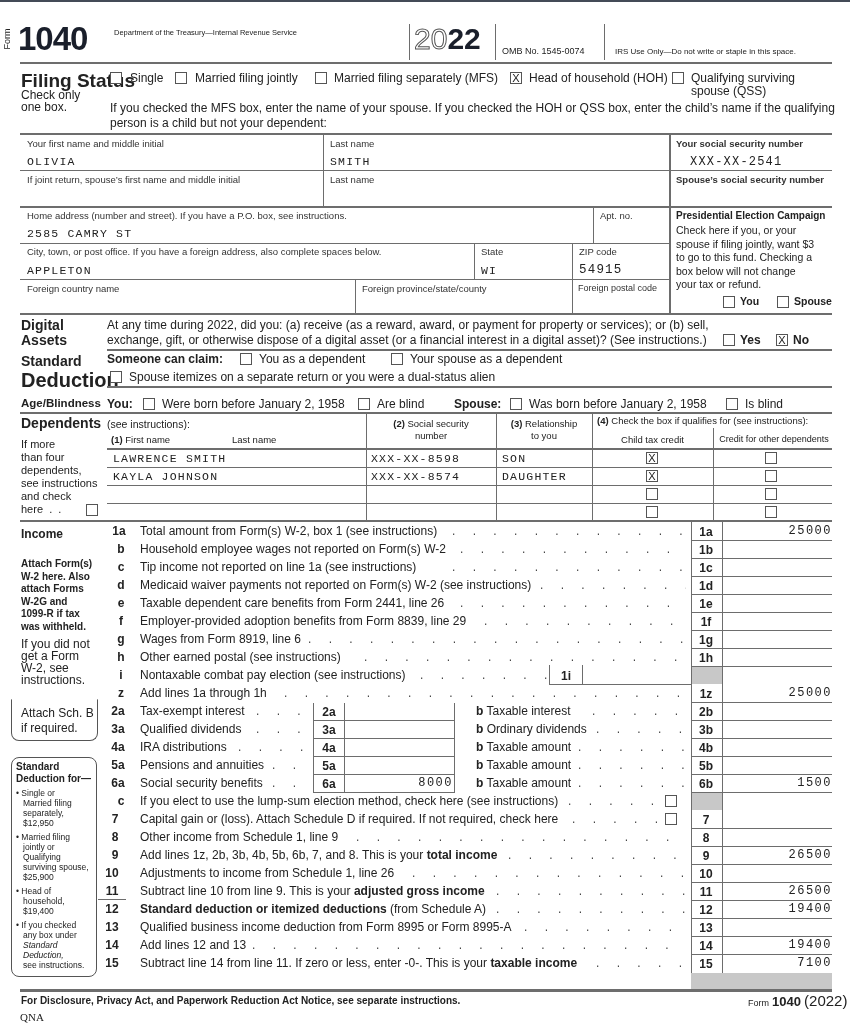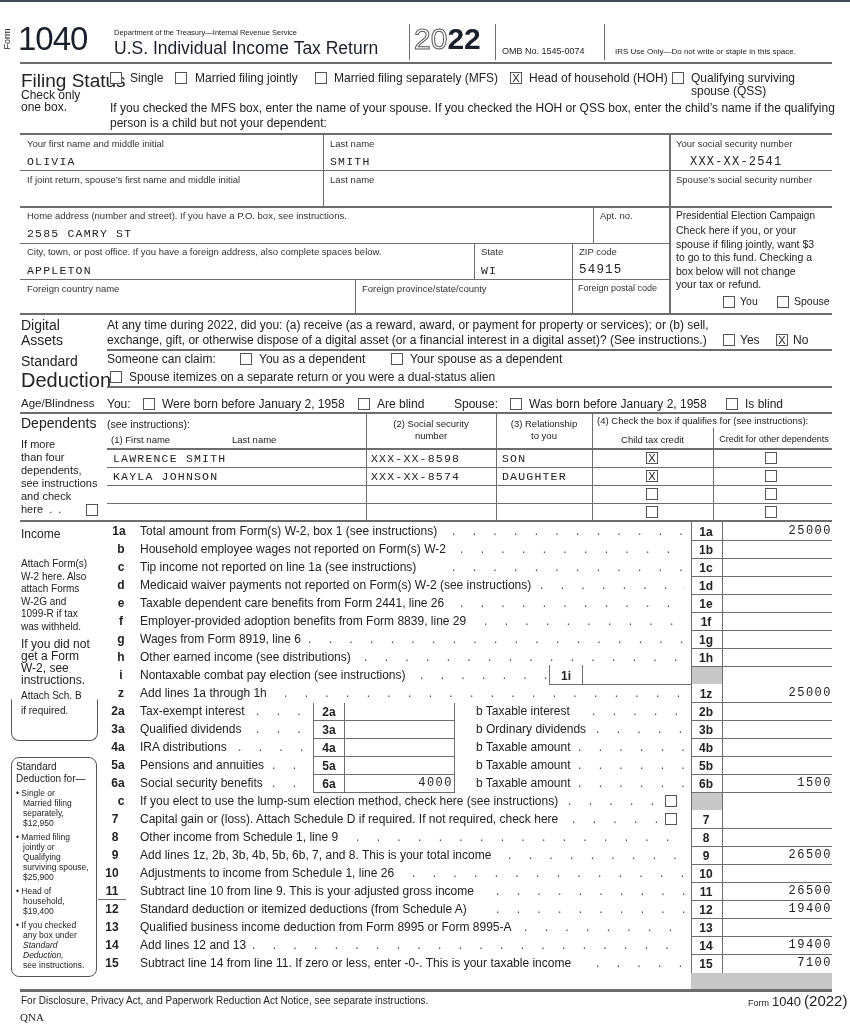--- a/index.html
+++ b/index.html
@@ -8,38 +8,37 @@
 .topbar{position:absolute;left:0;top:0;width:850px;height:2px;background:#444b57}
 .abs{position:absolute}
 .mono{font-family:"Liberation Mono",monospace;font-size:11.5px;letter-spacing:1.2px;color:#222}
 .hl{position:absolute;height:2px;background:#6d6d6d}
 .hl1{position:absolute;height:1px;background:#6d6d6d}
 .vl{position:absolute;width:1px;background:#6d6d6d}
 .cb{position:absolute;width:12px;height:12px;border:1px solid #555;background:#fff;font-size:11px;line-height:10px;text-align:center;font-family:"Liberation Sans",sans-serif;color:#222}
 .cb.x::after{content:"X";font-size:11px}
 .lbl{position:absolute;font-size:9.5px;color:#333;white-space:nowrap}
 .t12{font-size:12px;white-space:nowrap;position:absolute;color:#222}
-.b{font-weight:normal}
+.b{font-weight:bold}
 .linenum{position:absolute;font-weight:bold;font-size:12px;text-align:center;width:28px}
 .dots{position:absolute;font-size:12px;color:#444;letter-spacing:7px;white-space:nowrap;overflow:hidden}
 .amt{position:absolute;font-family:"Liberation Mono",monospace;font-size:12px;letter-spacing:1.5px;text-align:right;color:#222}
 .gray{position:absolute;background:#c8c8c8}
 .sidebox{position:absolute;border:1px solid #555;border-radius:8px}
 .small{font-size:9px;line-height:10.5px}
 </style>
 </head>
 <body>
 
 <div class="topbar"></div>
 
 <div class="abs" style="left:0;top:22px;width:850px;height:40px">
   <div class="abs" style="left:2px;top:2px;transform:rotate(-90deg);transform-origin:left top;top:32px;font-size:9px;width:30px;text-align:center">Form</div>
   <div class="abs b" style="left:18px;top:-2px;font-size:33px;letter-spacing:-1px;color:#1a1f2b">1040</div>
   <div class="abs" style="left:114px;top:6px;font-size:7.5px;white-space:nowrap">Department of the Treasury—Internal Revenue Service</div>
-  <div class="abs b" style="left:114px;top:16px;font-size:17.5px;white-space:nowrap;color:#1a1f2b">U.S. Individual Income Tax Return</div>
   <div class="vl" style="left:409px;top:2px;height:36px"></div>
   <div class="abs" style="left:414px;top:0;font-size:30px;white-space:nowrap">
     <span style="color:#fff;-webkit-text-stroke:1px #555;font-weight:normal">20</span><span style="font-weight:bold;color:#1a1f2b">22</span>
   </div>
   <div class="vl" style="left:495px;top:2px;height:36px"></div>
   <div class="abs" style="left:502px;top:24px;font-size:9px;white-space:nowrap">OMB No. 1545-0074</div>
   <div class="vl" style="left:604px;top:2px;height:36px"></div>
   <div class="abs" style="left:615px;top:25px;font-size:8px;white-space:nowrap">IRS Use Only—Do not write or staple in this space.</div>
 </div>
 <div class="hl" style="left:20px;top:62px;width:812px"></div>
@@ -267,21 +266,21 @@
 <div class="hl1" style="left:691px;top:630px;width:141px"></div>
 
 <div class="linenum" style="left:107px;top:632px">g</div>
 <div class="t12" style="left:140px;top:632px">Wages from Form 8919, line 6</div>
 <div class="dots" style="left:308px;top:632px;width:378px">. . . . . . . . . . . . . . . . . . . . . . . .</div>
 <div class="linenum" style="left:692px;top:633px">1g</div>
 <div class="amt" style="left:724px;top:632px;width:108px;height:16px"></div>
 <div class="hl1" style="left:691px;top:648px;width:141px"></div>
 
 <div class="linenum" style="left:107px;top:650px">h</div>
-<div class="t12" style="left:140px;top:650px">Other earned income (see distributions)</div>
+<div class="t12" style="left:140px;top:650px">Other earned postal (see instructions)</div>
 <div class="dots" style="left:364px;top:650px;width:322px">. . . . . . . . . . . . . . . . . . . . .</div>
 <div class="linenum" style="left:692px;top:651px">1h</div>
 <div class="amt" style="left:724px;top:650px;width:108px;height:16px"></div>
 <div class="hl1" style="left:691px;top:666px;width:141px"></div>
 
 <div class="linenum" style="left:107px;top:668px">i</div>
 <div class="t12" style="left:140px;top:668px">Nontaxable combat pay election (see instructions)</div>
 <div class="dots" style="left:420px;top:668px;width:128px">. . . . . . . .</div>
 <div class="vl" style="left:549px;top:665px;height:20px"></div>
 <div class="linenum" style="left:552px;top:669px">1i</div>
@@ -291,21 +290,21 @@
 <div class="gray" style="left:692px;top:667px;width:30px;height:17px"></div>
 
 <div class="linenum" style="left:107px;top:686px">z</div>
 <div class="t12" style="left:140px;top:686px">Add lines 1a through 1h</div>
 <div class="dots" style="left:284px;top:686px;width:402px">. . . . . . . . . . . . . . . . . . . . . . . . .</div>
 <div class="linenum" style="left:692px;top:687px">1z</div>
 <div class="amt" style="left:724px;top:686px;width:108px">25000</div>
 <div class="hl1" style="left:691px;top:702px;width:141px"></div>
 
 <div class="sidebox" style="left:11px;top:699px;width:87px;height:42px;border-top-color:transparent;border-radius:0 0 8px 8px;border-left:1px solid #555"></div>
-<div class="abs" style="left:21px;top:688px;font-size:10px;line-height:15px">
+<div class="abs" style="left:21px;top:706px;font-size:12px;line-height:15px">
   <div>Attach Sch. B</div>
     <div>if required.</div>
 </div>
 
 <div class="vl" style="left:313px;top:703px;height:90px"></div>
 <div class="vl" style="left:344px;top:703px;height:90px"></div>
 <div class="vl" style="left:454px;top:703px;height:90px"></div>
 
 <div class="linenum" style="left:104px;top:704px">2a</div>
 <div class="t12" style="left:140px;top:704px">Tax-exempt interest</div>
@@ -352,21 +351,21 @@
 <div class="t12" style="left:476px;top:758px"><span class="b">b</span> <span>Taxable amount</span></div>
 <div class="dots" style="left:578px;top:758px;width:108px">. . . . . . .</div>
 <div class="linenum" style="left:692px;top:759px">5b</div>
 <div class="amt" style="left:724px;top:758px;width:108px;height:16px"></div>
 <div class="hl1" style="left:691px;top:774px;width:141px"></div>
 
 <div class="linenum" style="left:104px;top:776px">6a</div>
 <div class="t12" style="left:140px;top:776px">Social security benefits</div>
 <div class="dots" style="left:272px;top:776px;width:40px">. .</div>
 <div class="linenum" style="left:315px;top:777px">6a</div>
-<div class="amt" style="left:346px;top:776px;width:107px">4000</div>
+<div class="amt" style="left:346px;top:776px;width:107px">8000</div>
 <div class="hl1" style="left:313px;top:792px;width:141px"></div>
 <div class="t12" style="left:476px;top:776px"><span class="b">b</span> <span>Taxable amount</span></div>
 <div class="dots" style="left:578px;top:776px;width:108px">. . . . . . .</div>
 <div class="linenum" style="left:692px;top:777px">6b</div>
 <div class="amt" style="left:724px;top:776px;width:108px">1500</div>
 <div class="hl1" style="left:691px;top:792px;width:141px"></div>
 
 <div class="linenum" style="left:107px;top:794px">c</div>
 <div class="t12" style="left:140px;top:794px">If you elect to use the lump-sum election method, check here (see instructions)</div>
 <div class="dots" style="left:568px;top:794px;width:90px">. . . . .</div>

